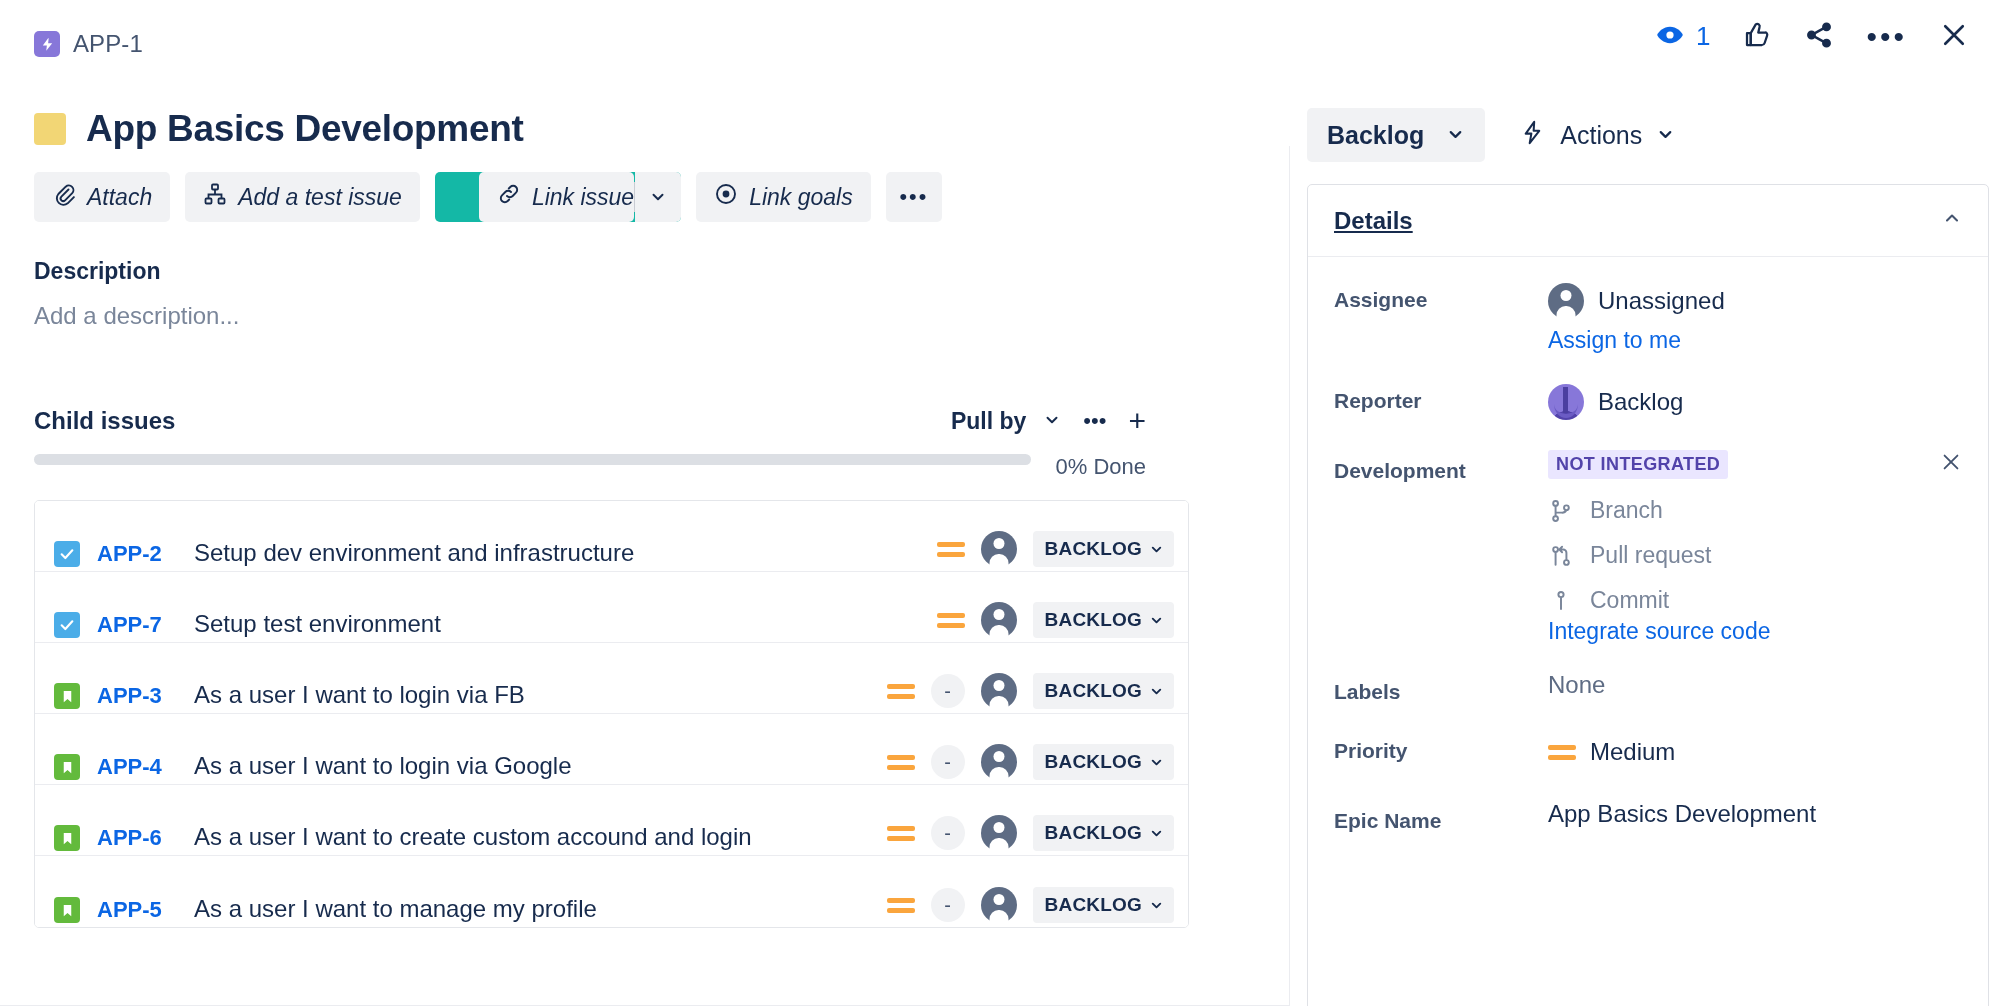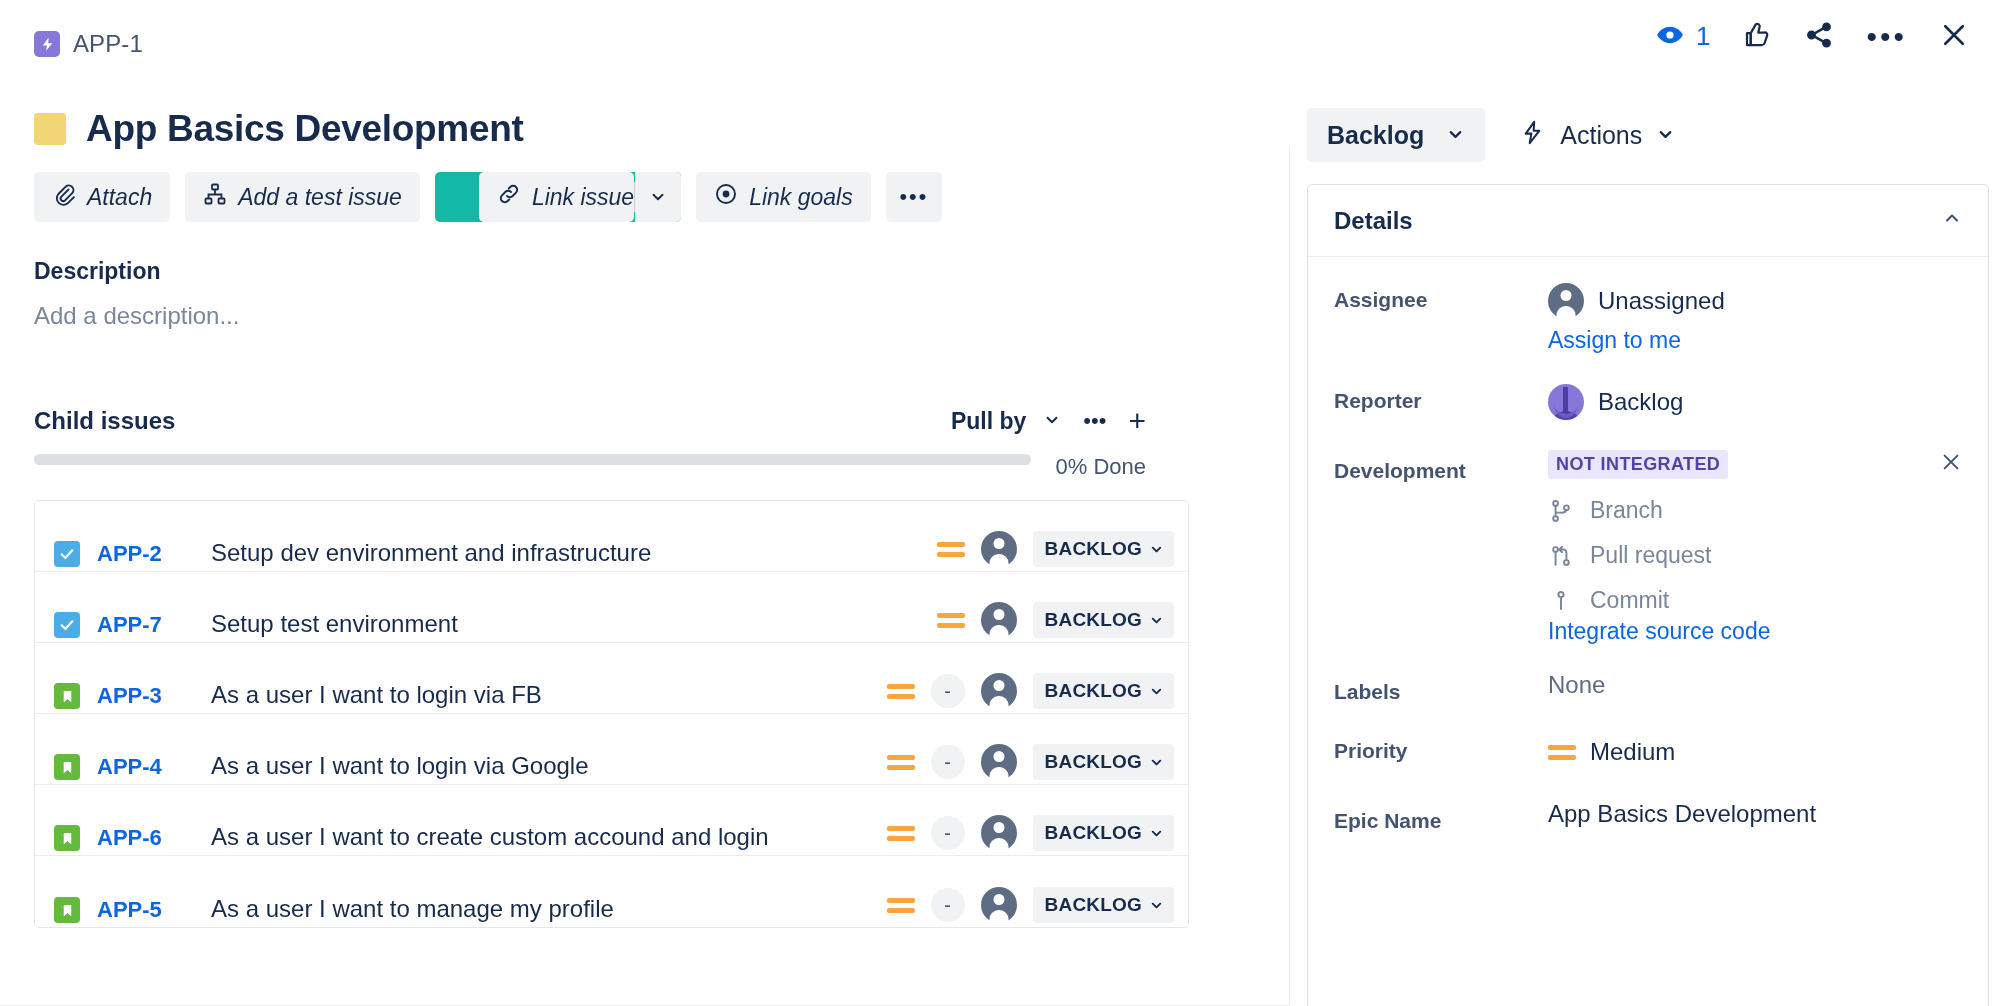--- a/index.html
+++ b/index.html
@@ -72,21 +72,21 @@
   .child-row {
     display: flex; align-items: flex-end; height: 71px; padding: 0 14px 4px 19px;
     border-bottom: 1px solid #ebecf0; background: #fff;
   }
   .child-row:last-child { border-bottom: none; }
 
   .type-icon { width: 26px; height: 26px; border-radius: 4px; display:flex; align-items:center; justify-content:center; flex: 0 0 auto; }
   .type-task { background: #4bade8; }
   .type-story { background: #63ba3c; }
   .ikey { color: #0b66e4; font-size: 22px; font-weight: 600; margin-left: 17px; width: 85px; flex: 0 0 auto; }
-  .isummary { font-size: 24px; color: #172b4d; margin-left: 29px; white-space: nowrap; overflow: hidden; text-overflow: ellipsis; }
+  .isummary { font-size: 24px; color: #172b4d; margin-left: 12px; white-space: nowrap; overflow: hidden; text-overflow: ellipsis; }
   .row-right { margin-left: auto; display: flex; align-items: center; gap: 16px; }
   .prio-medium { width: 28px; height: 22px; display:flex; flex-direction: column; justify-content: center; gap: 5px; }
   .prio-medium span { display:block; height: 5px; border-radius: 2px; background: #faa53d; }
   .est-badge {
     min-width: 34px; height: 34px; padding: 0 9px; border-radius: 17px; background: #f1f2f4;
     display: flex; align-items: center; justify-content: center;
     font-size: 20px; color: #44546f;
   }
   .avatar-ph {
     width: 36px; height: 36px; border-radius: 50%; background: #5e6c84; position: relative; flex: 0 0 auto;
@@ -125,20 +125,21 @@
   }
 
   .details-panel {
     margin: 22px 0 0 17px; width: 682px;
     border: 1px solid #dfe1e6; border-radius: 5px; background: #fff;
     height: 852px; overflow: hidden;
   }
   .details-head {
     display: flex; align-items: center; height: 72px; padding: 0 26px;
     border-bottom: 1px solid #ebecf0;
+    text-decoration: underline;
   }
   .details-title { font-size: 24px; font-weight: 700; }
   .details-collapse { margin-left: auto; background: none; border: none; cursor: pointer; font-size: 18px; color: #44546f; }
   .details-body { padding: 22px 26px 0 26px; }
   .field-row { display: flex; align-items: flex-start; margin-bottom: 26px; }
   .field-label { width: 214px; font-size: 21px; font-weight: 700; color: #44546f; padding-top: 9px; flex: 0 0 auto; }
   .field-value { flex: 1; font-size: 24px; color: #172b4d; }
   .value-line { display: flex; align-items: center; gap: 14px; min-height: 44px; }
   .link-blue { color: #0b66e4; font-size: 23px; cursor: pointer; display: inline-block; margin-top: 4px; }
   .value-muted { color: #5e6c84; }

